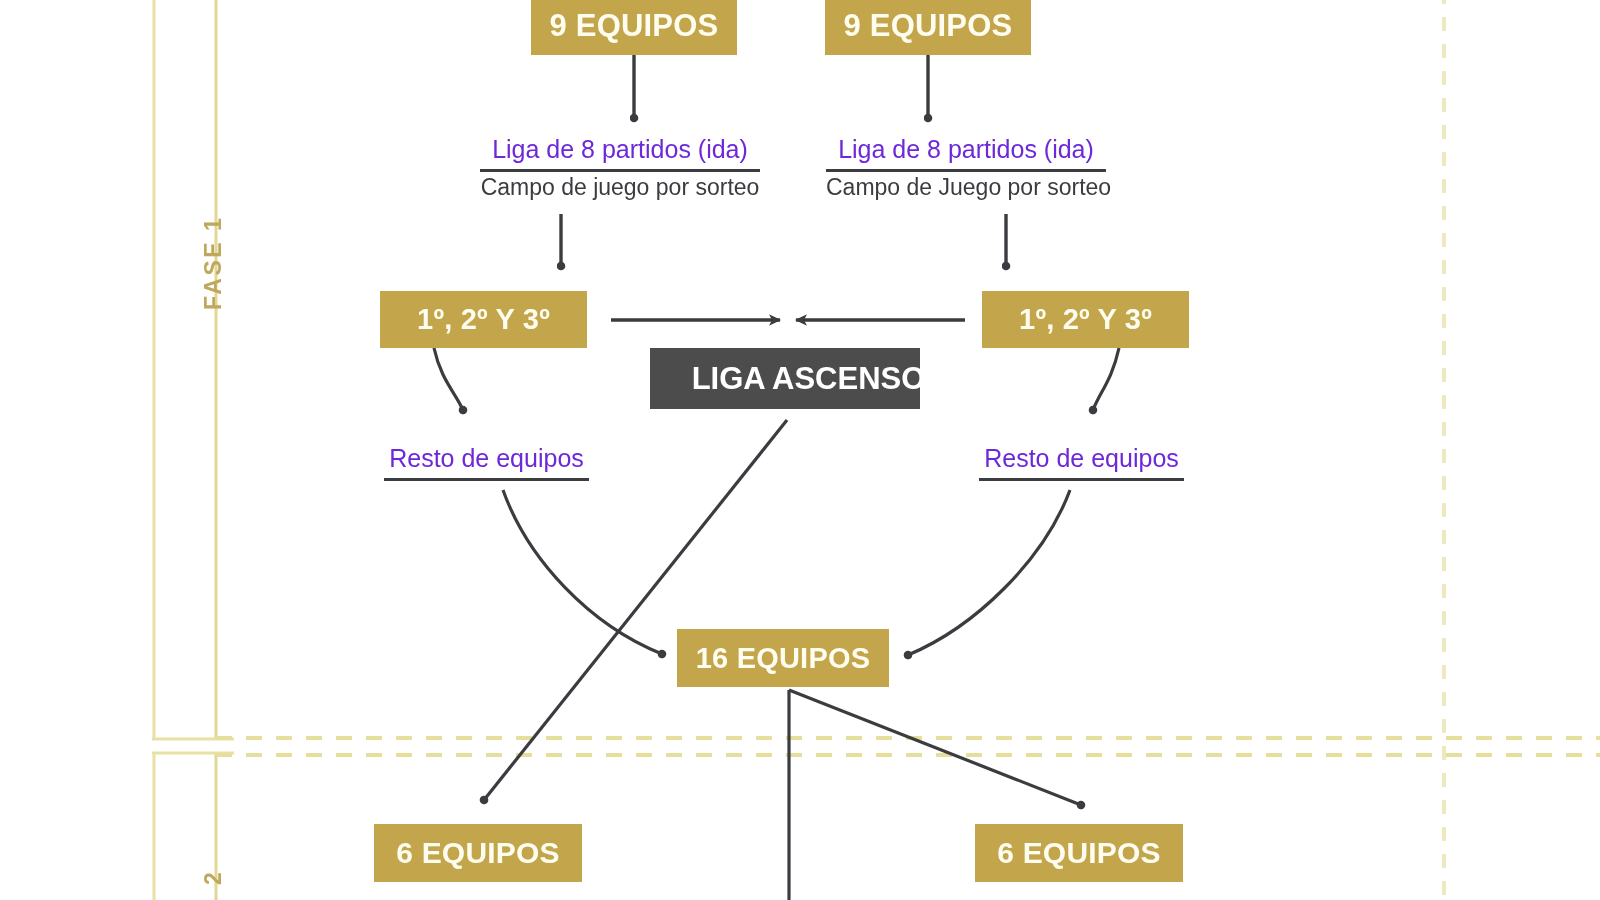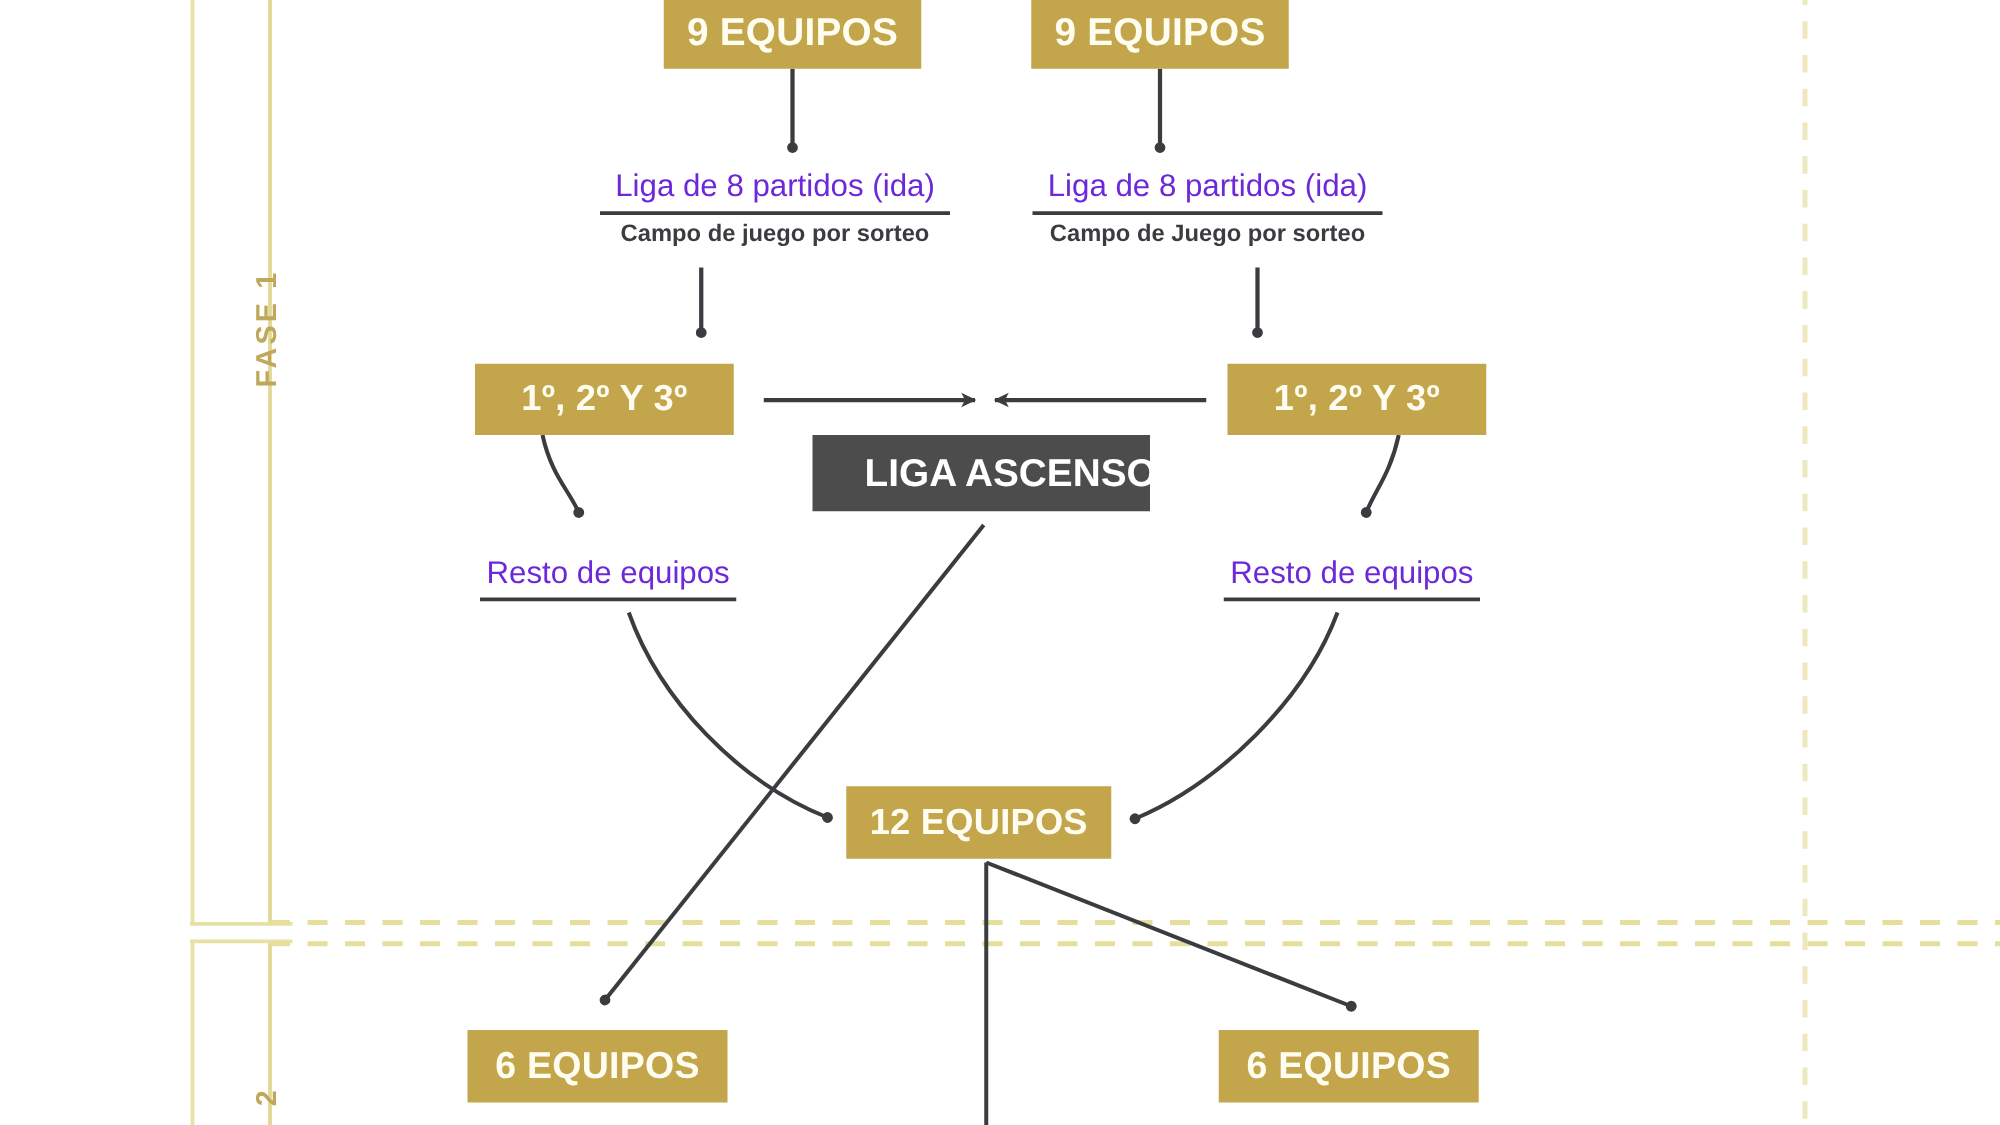--- a/index.html
+++ b/index.html
@@ -62,22 +62,22 @@
     color: #6d28d9;
   }
   .rule {
     display: block;
     height: 3px;
     background: #3A3C40;
     margin: 5px 0 4px 0;
   }
   .plain-label .ln2 {
     display: block;
-    font-size: 19px;
-    font-weight: bold;
+    font-size: 23px;
+    font-weight: normal;
     line-height: 23px;
     color: #3A3C40;
   }
   .phase-label {
     position: absolute;
     color: #BFA75C;
     font-size: 23px;
     font-weight: bold;
     letter-spacing: 2.5px;
     transform-origin: 0 0;
@@ -170,19 +170,19 @@
   <div class="plain-label" style="left:384px; top:443px; width:205px;">
     <span class="ln1">Resto de equipos</span>
     <span class="rule"></span>
   </div>
 
   <div class="plain-label" style="left:979px; top:443px; width:205px;">
     <span class="ln1">Resto de equipos</span>
     <span class="rule"></span>
   </div>
 
-  <div class="gold-box" style="left:677px; top:629px; width:212px; height:58px; font-size:29px;">12 EQUIPOS</div>
+  <div class="gold-box" style="left:677px; top:629px; width:212px; height:58px; font-size:29px;">16 EQUIPOS</div>
 
   <div class="gold-box" style="left:374px; top:824px; width:208px; height:58px; font-size:30px;">6 EQUIPOS</div>
 
   <div class="gold-box" style="left:975px; top:824px; width:208px; height:58px; font-size:30px;">6 EQUIPOS</div>
 
 </div>
 
 </body></html>

